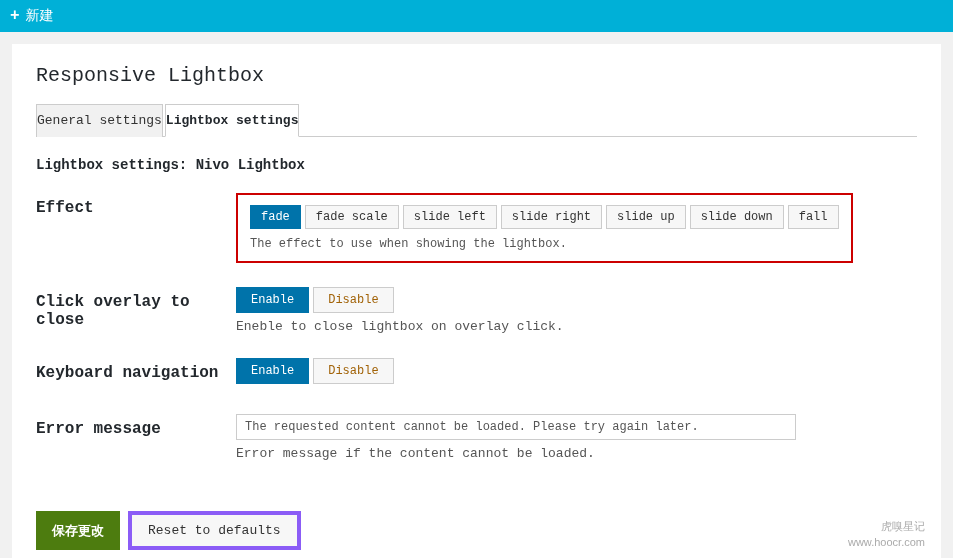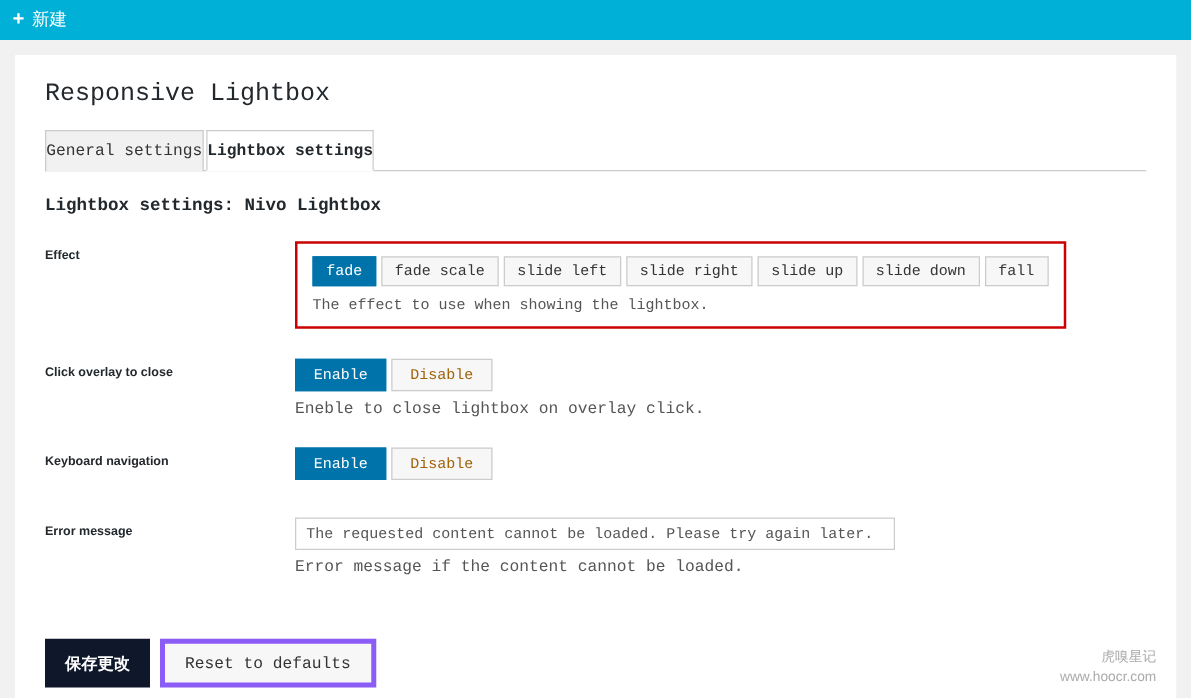--- a/index.html
+++ b/index.html
@@ -82,22 +82,22 @@
     }
     .settings-row {
       display: flex;
       align-items: flex-start;
       margin-bottom: 24px;
     }
     .settings-label {
       width: 200px;
       min-width: 200px;
       font-weight: bold;
-      font-family: Liberation Sans, sans-serif;
-      font-size: 10px;
+      font-family: Liberation Mono, monospace;
+      font-size: 16px;
       padding-top: 6px;
       color: #23282d;
     }
     .settings-control {
       flex: 1;
     }
 
     
     .effect-box {
       border: 2px solid #cc0000;
@@ -151,39 +151,39 @@
       border-color: #0073aa;
     }
     .setting-hint {
       font-size: 13px;
       color: #555;
       font-family: "Courier New", Courier, monospace;
     }
 
     
     .error-input {
-      width: 480px;
+      width: 560px;
       padding: 5px 8px;
       border: 1px solid #ccc;
       font-family: "Courier New", Courier, monospace;
       font-size: 12px;
       color: #555;
       margin-bottom: 6px;
     }
 
     
     .footer-buttons {
       position: absolute;
       bottom: 20px;
       left: 24px;
       display: flex;
       gap: 8px;
     }
     .save-btn {
-      background: #0f172a;
+      background: #4d7c0f;
       color: #fff;
       border: none;
       padding: 8px 16px;
       cursor: pointer;
       font-family: "Courier New", Courier, monospace;
       font-size: 13px;
       font-weight: bold;
       text-align: center;
     }
     .reset-btn {

